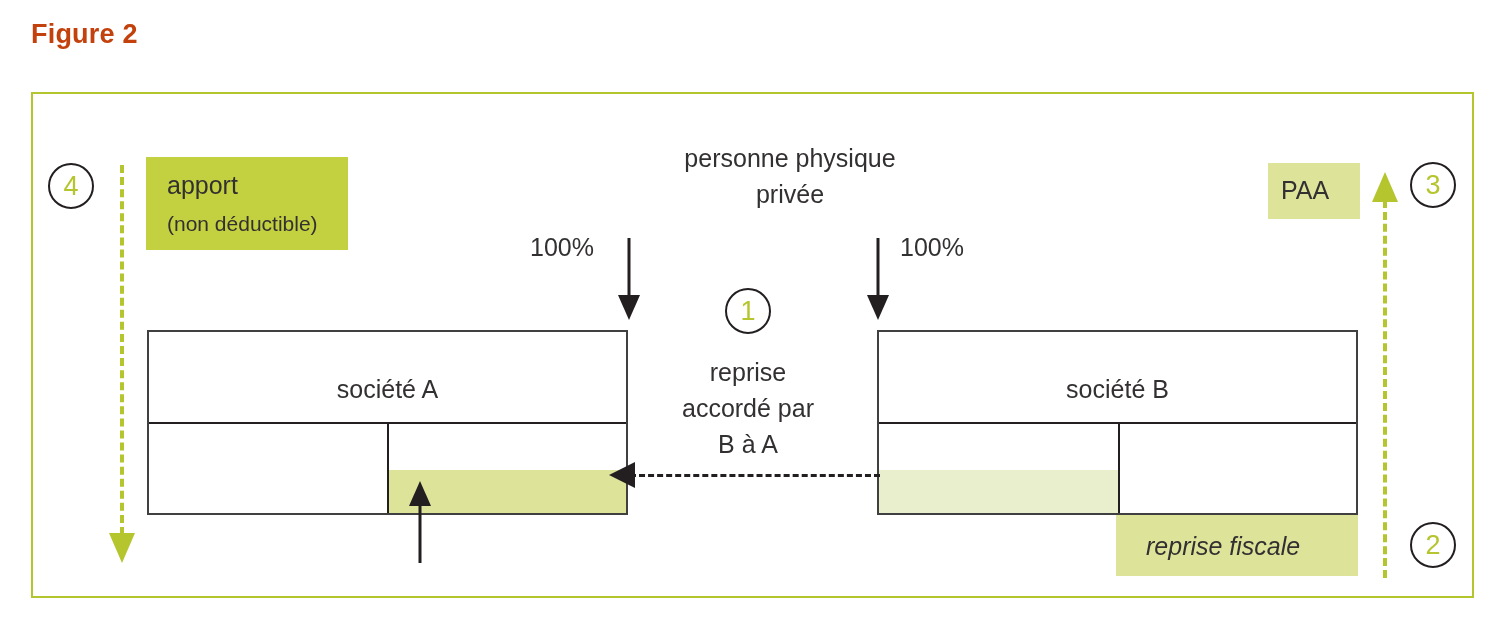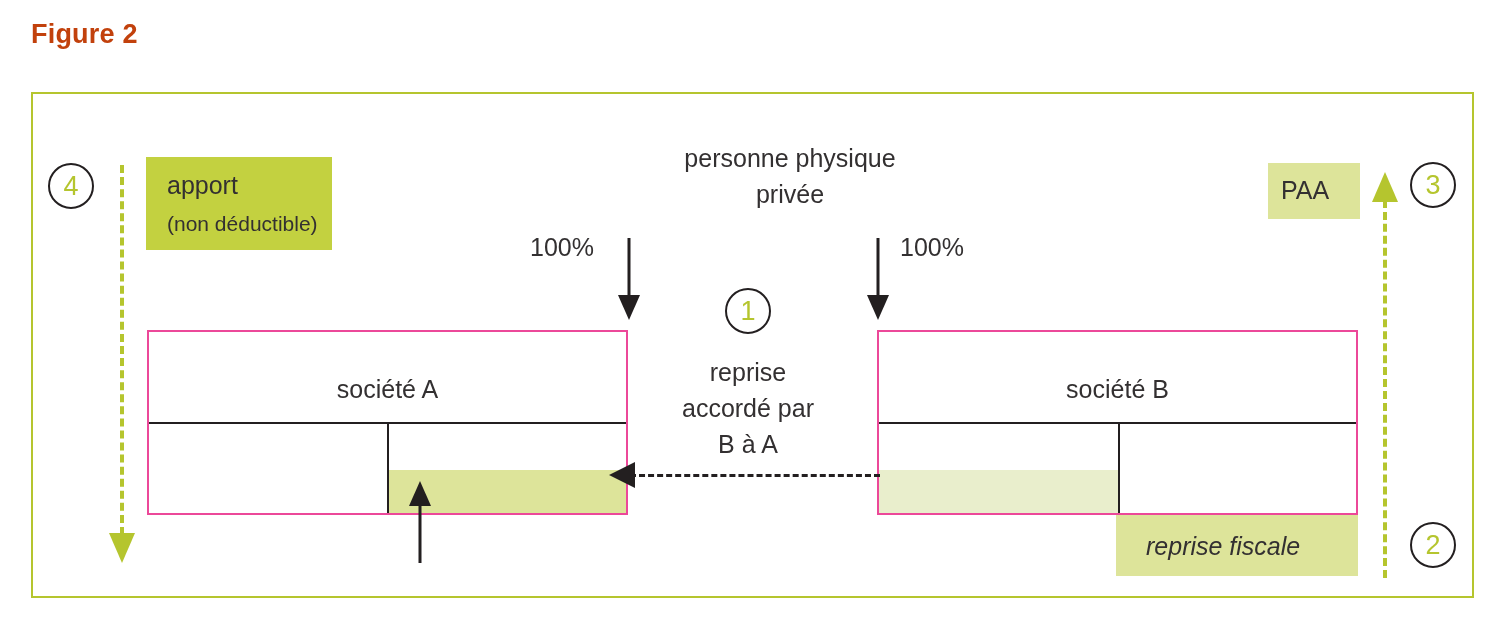--- a/index.html
+++ b/index.html
@@ -53,21 +53,21 @@
     text-align: center;
   }
 
   
   .greenbox { position: absolute; box-sizing: border-box; }
   .greenbox.dark  { background: #c3d140; }
   .greenbox.light { background: #dde49a; }
   .greenbox .lbl  { position: absolute; white-space: nowrap; color: #333031; }
 
   
-  .soc { position: absolute; box-sizing: border-box; border: 2px solid #ec4899; background: transparent; }
+  .soc { position: absolute; box-sizing: border-box; border: 2px solid #404040; background: transparent; }
   .soc .vdiv { position: absolute; top: 0; bottom: 0; width: 0; border-left: 2px solid #231f20; }
   .soc .hdiv { position: absolute; left: 0; right: 0; height: 0; border-top: 2px solid #231f20; }
   .soc .name { position: absolute; width: 100%; text-align: center; font-size: 25px; color: #333031; }
   .fillstrip { position: absolute; }
   .fill-mid  { background: #dde49a; }
   .fill-pale { background: #e9eecc; }
 
   
   .arrow-down { position: absolute; }
   .arrow-down .shaft {
@@ -125,21 +125,21 @@
 
   <div class="fig-title">Figure 2</div>
 
   <div class="frame"></div>
 
   <div class="circle" style="left:48px; top:163px;">4</div>
 
   <div class="dash-v" style="left:120px; top:165px; height:370px;"></div>
   <div class="dash-v-head-down" style="left:122px; top:533px;"></div>
 
-  <div class="greenbox dark" style="left:146px; top:157px; width:186px; height:93px;">
+  <div class="greenbox dark" style="left:146px; top:157px; width:202px; height:93px;">
     <span class="lbl" style="left:21px; top:14px; font-size:25px;">apport</span>
     <span class="lbl" style="left:21px; top:55px; font-size:21px;">(non déductible)</span>
   </div>
 
   <div class="txt c" style="left:600px; top:144px; width:380px;">personne physique</div>
   <div class="txt c" style="left:600px; top:180px; width:380px;">privée</div>
 
   <div class="txt" style="left:530px; top:233px;">100%</div>
   <div class="arrow-down" style="left:621px; top:238px; width:16px; height:82px;">
     <div class="shaft" style="height:60px;"></div>

